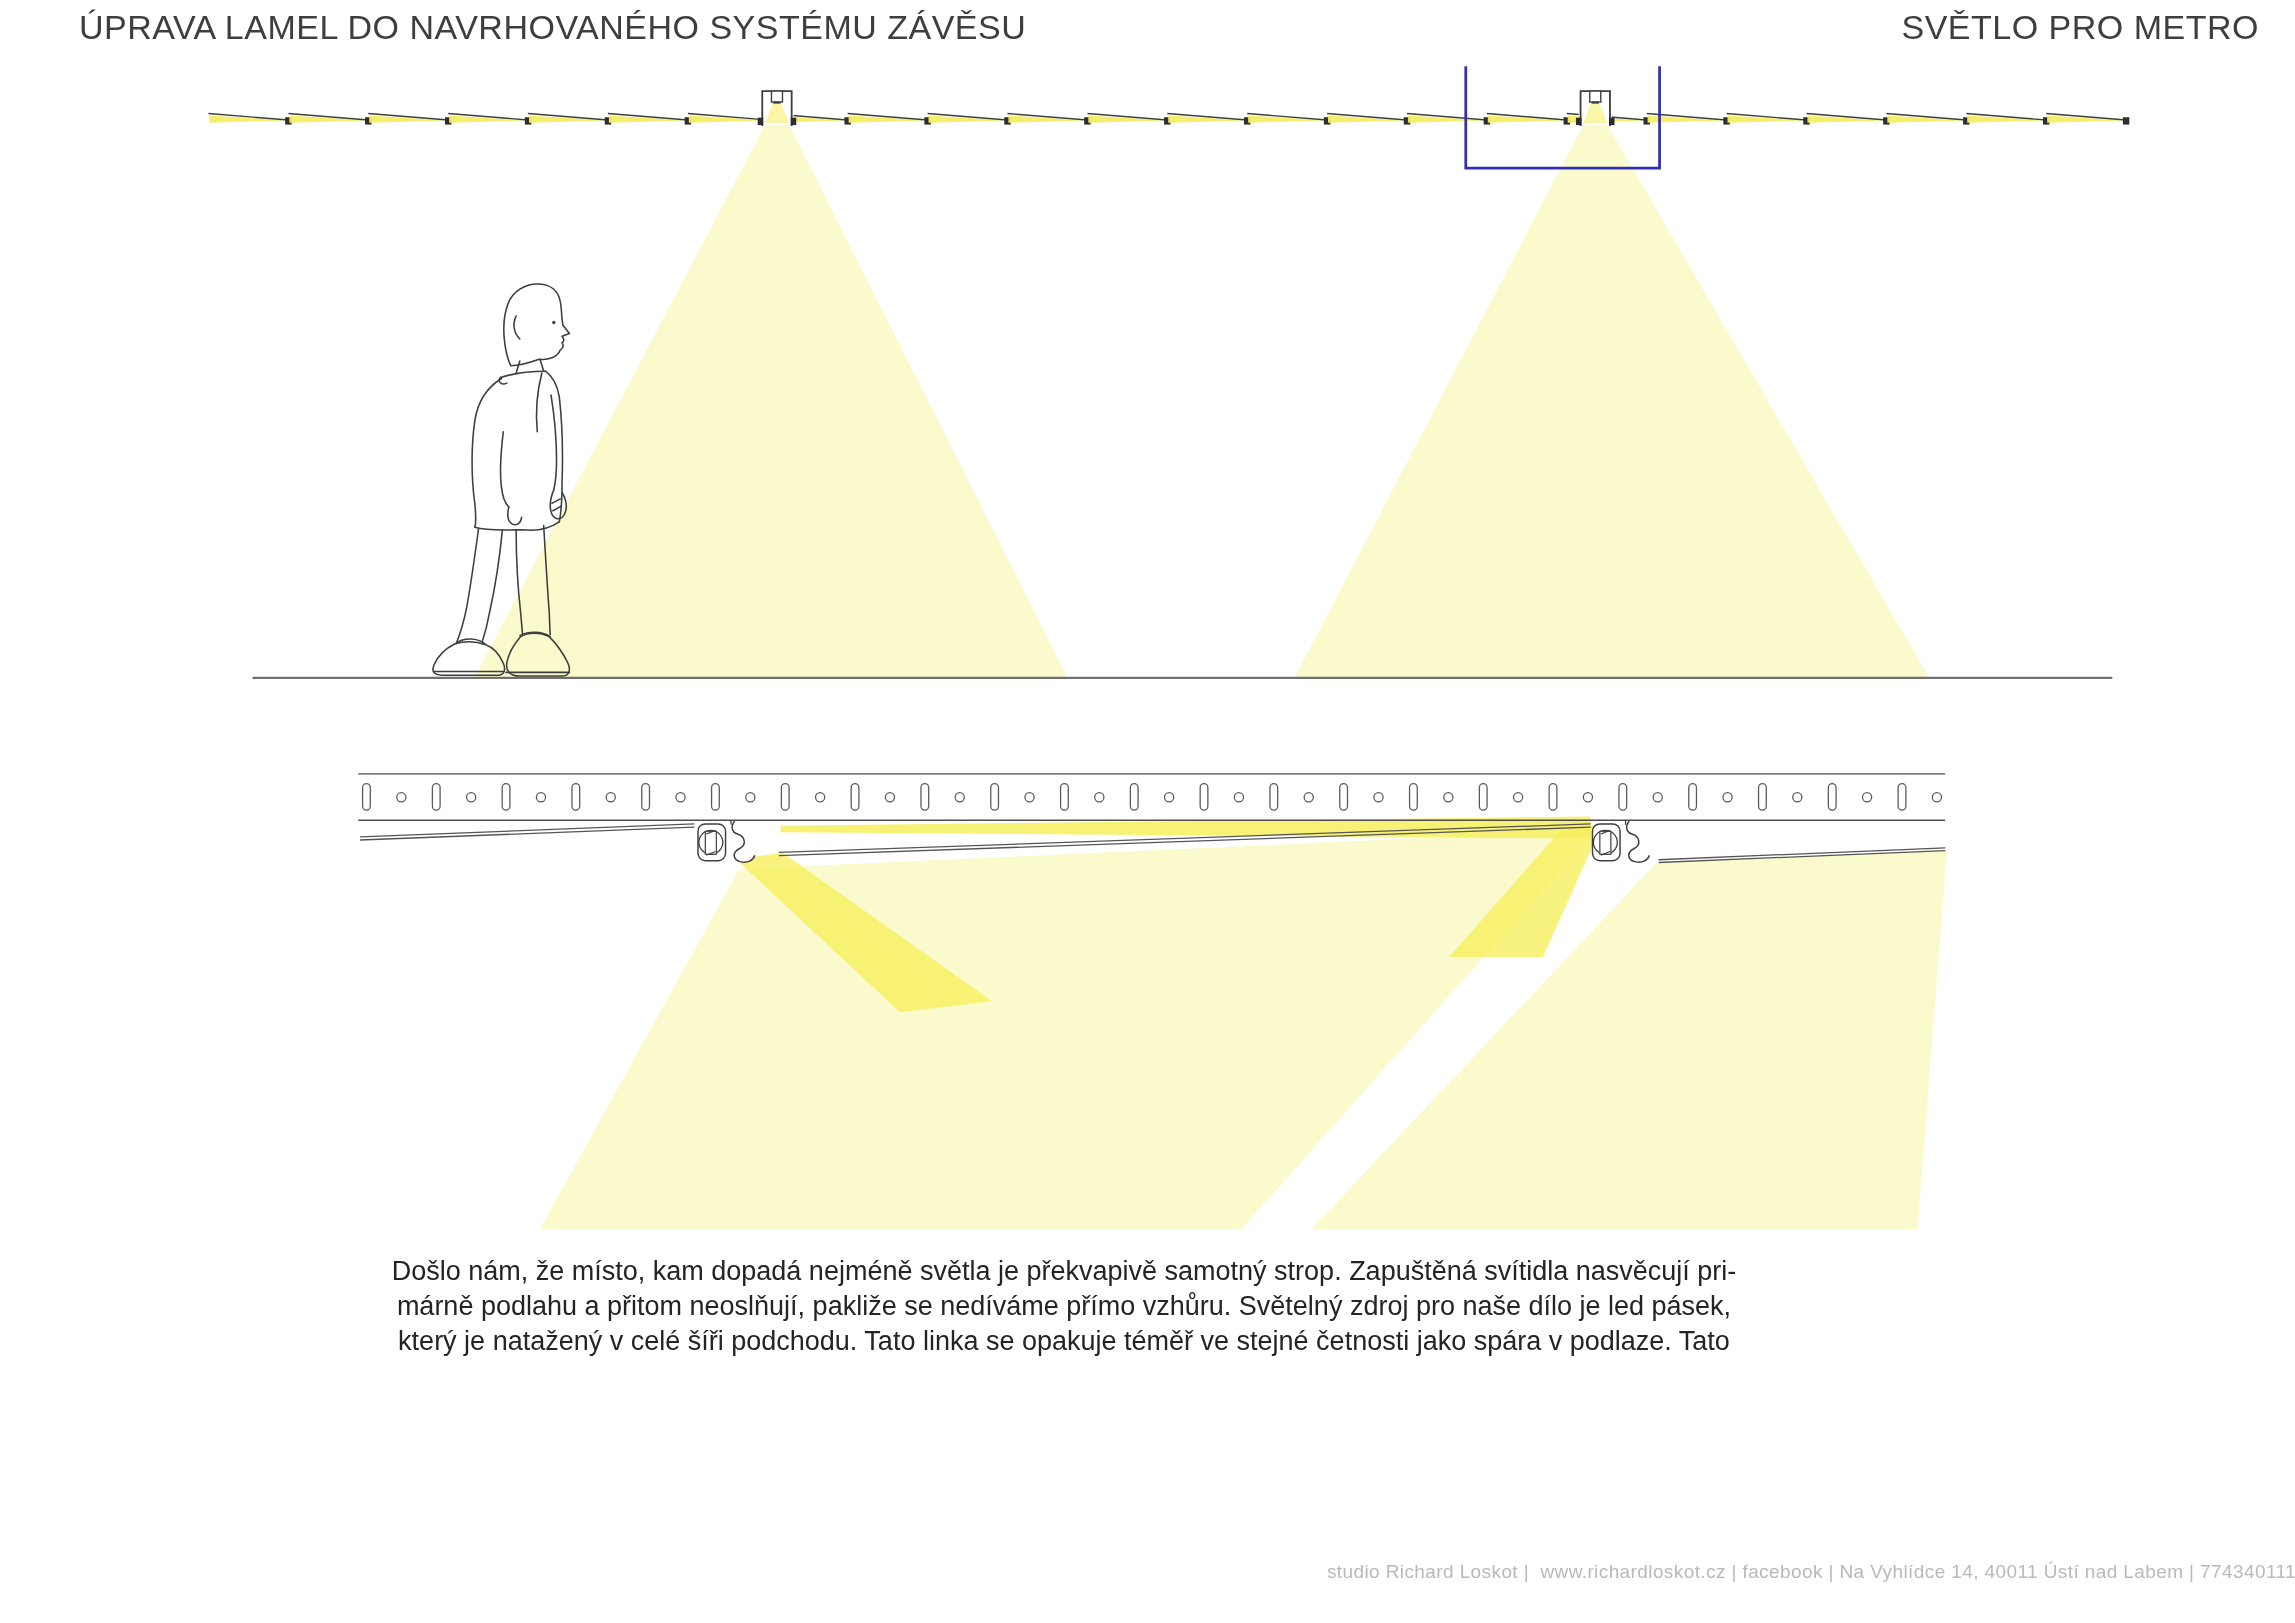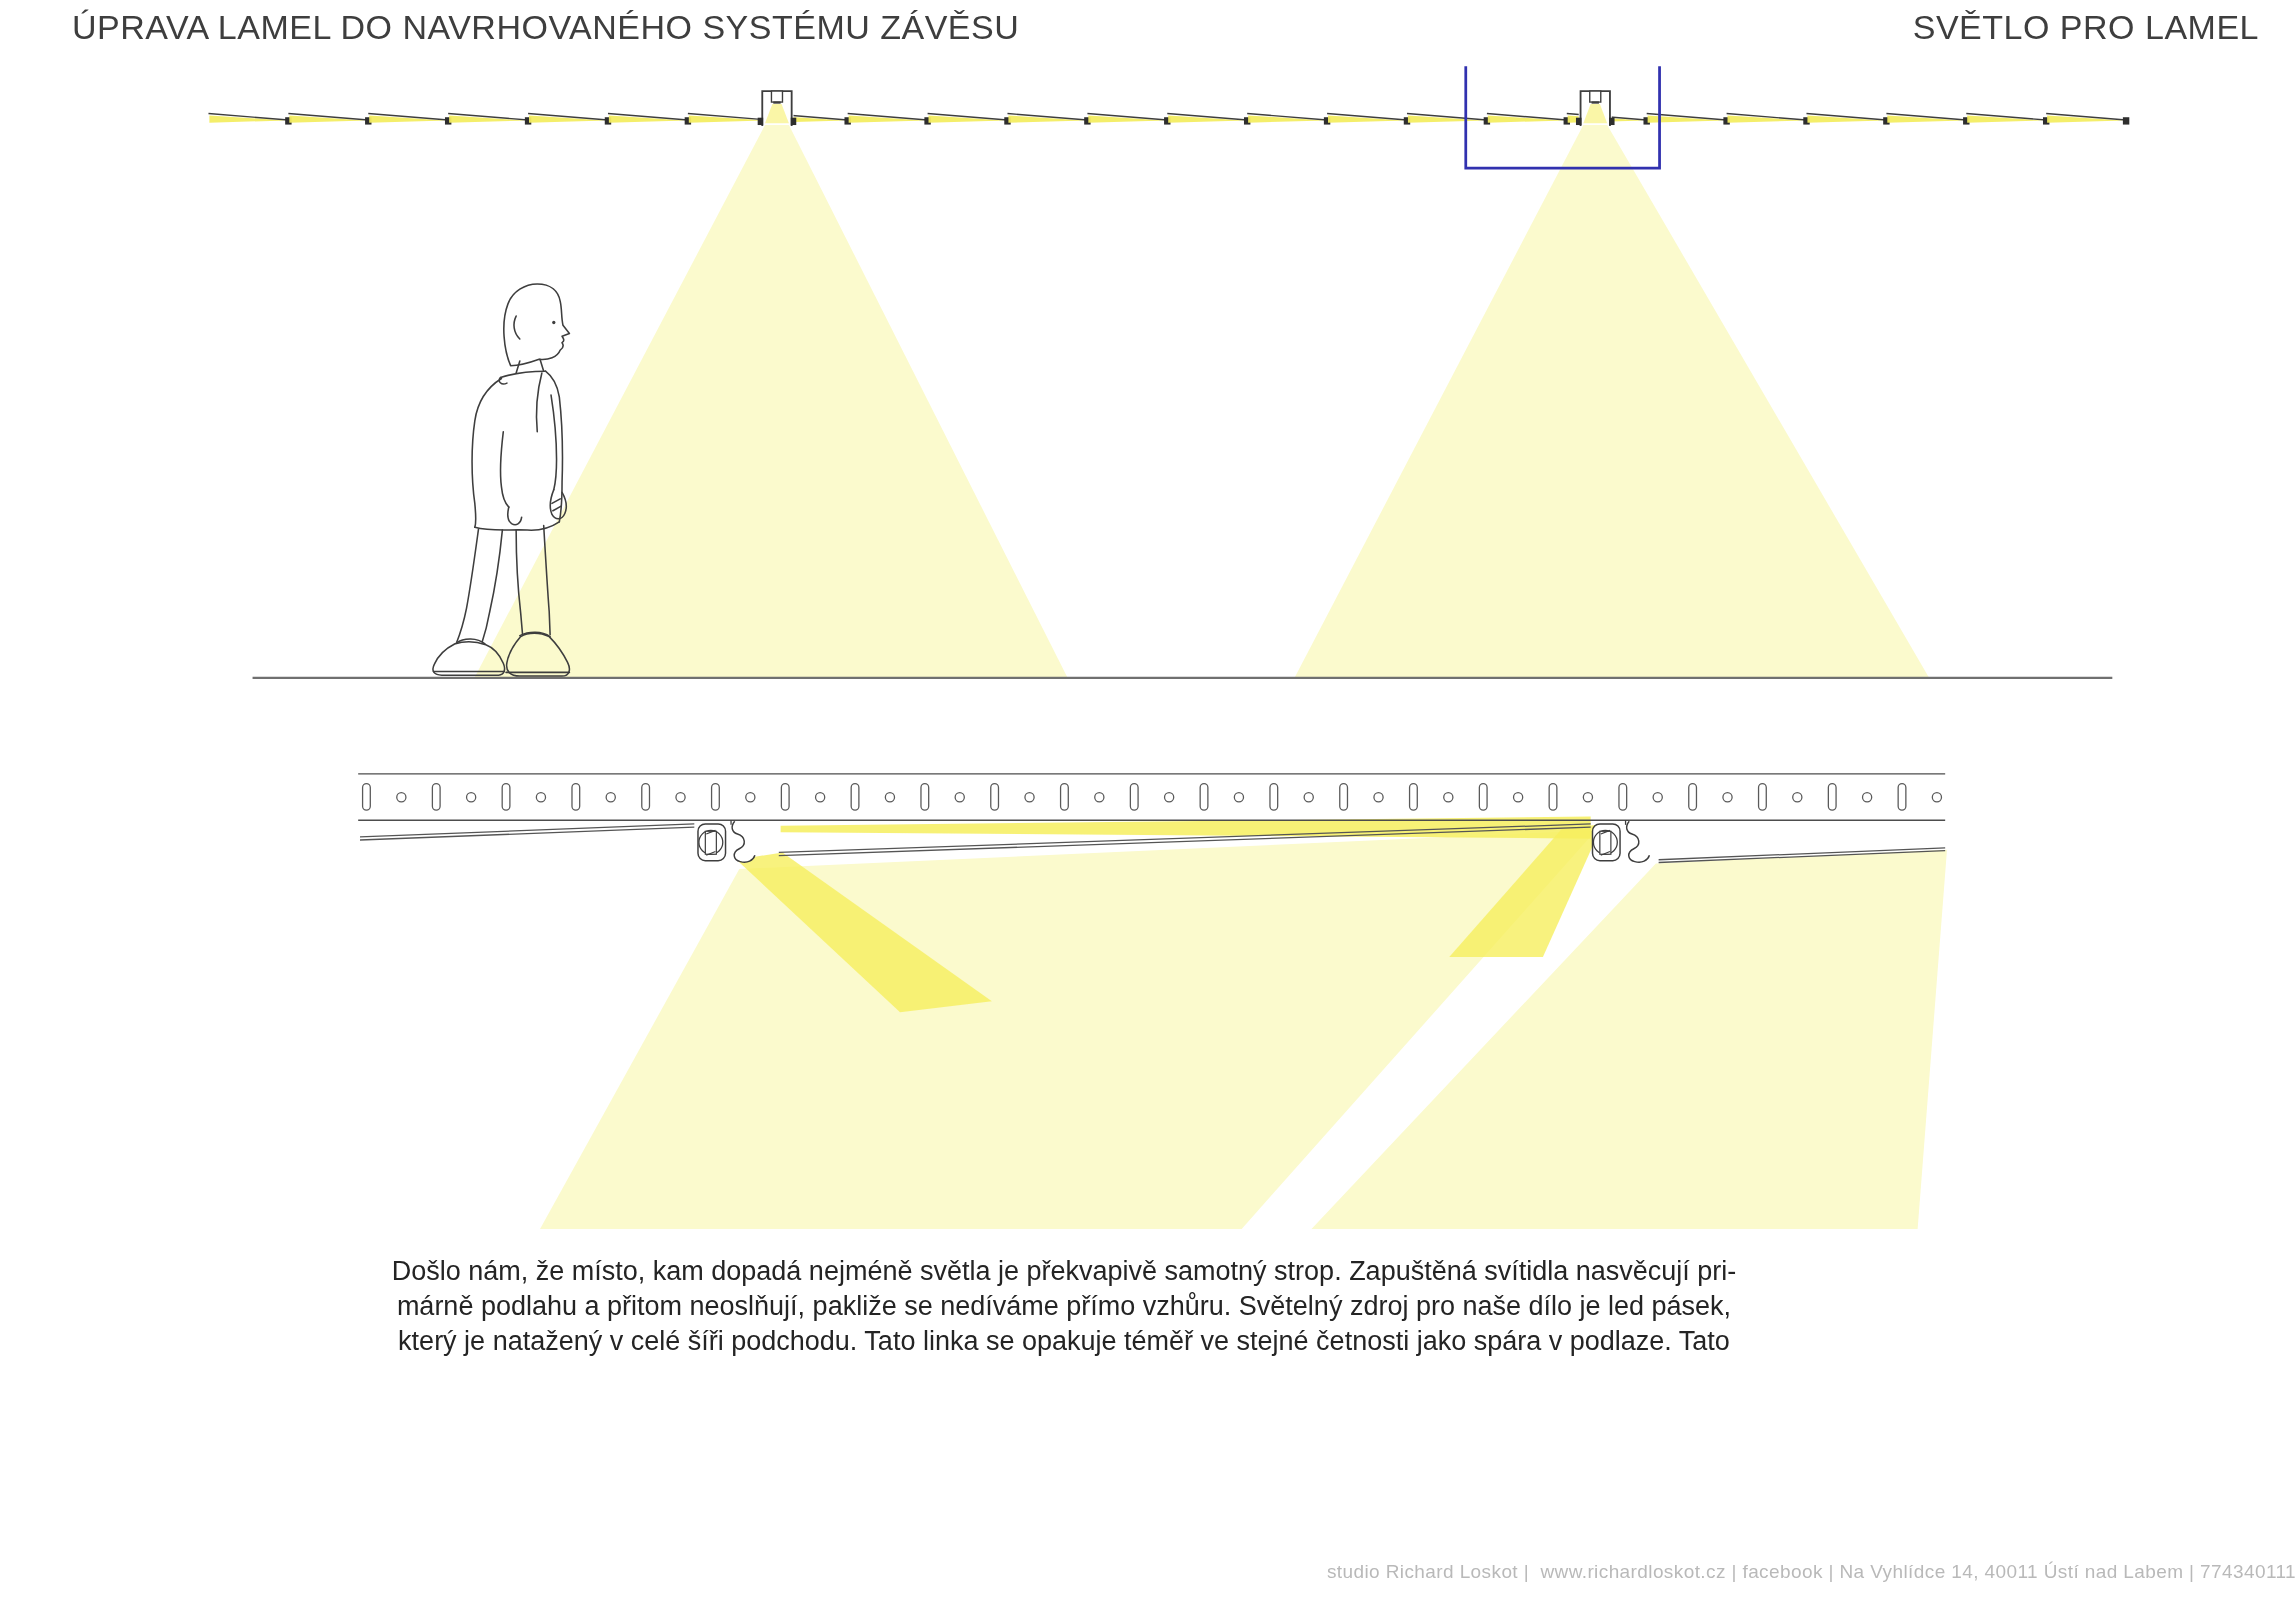--- a/index.html
+++ b/index.html
@@ -4,38 +4,38 @@
 <style>
   html,body{margin:0;padding:0;}
   body{
     width:2296px;height:1624px;position:relative;overflow:hidden;
     background:#ffffff;font-family:"Liberation Sans",sans-serif;
   }
   .title{
     position:absolute;top:7.3px;font-size:34px;line-height:40px;
     color:var(--ink,#3d3d3d);white-space:nowrap;letter-spacing:0.5px;
   }
-  .title-left{left:72px;text-align:right;}
+  .title-left{left:79px;text-align:right;}
   .title-right{right:37px;}
   #diagram{position:absolute;left:0;top:0;}
   .desc{
     position:absolute;top:1254px;left:0;width:2128px;text-align:center;
     font-size:27px;line-height:35px;color:var(--text,#242424);
   }
   .desc div{white-space:nowrap;}
   .credit{
     position:absolute;top:1561px;left:0;width:2296px;text-align:right;
     font-size:19px;color:var(--muted,#b9b9b9);letter-spacing:0.4px;white-space:pre;
   }
 </style>
 </head>
 <body style="--ink: #3E3E3E; --text: #242424; --muted: #B9B9B9;">
 
 <div class="title title-left">ÚPRAVA LAMEL DO NAVRHOVANÉHO SYSTÉMU ZÁVĚSU</div>
-<div class="title title-right">SVĚTLO PRO LAMEL</div>
+<div class="title title-right">SVĚTLO PRO METRO</div>
 
 <svg id="diagram" width="2296" height="1624" viewBox="0 0 2500 1768">
     <g>
       <polygon points="833,136 859,136 1162,737 517,737" fill="#FBFACD"></polygon>
       <polygon points="1724,136 1750,136 2100,737 1410,737" fill="#FBFACD"></polygon>
     </g>
     <g>
       <polygon points="228,125.5 312,131 228,133.5" fill="#F3ED62" opacity="0.95"></polygon>
       <line x1="227" y1="123.5" x2="314" y2="130.5" stroke="#3E3E3E" stroke-width="1.5"></line>
       <rect x="310.5" y="127.5" width="7" height="8" fill="#2e2e2e"></rect>

